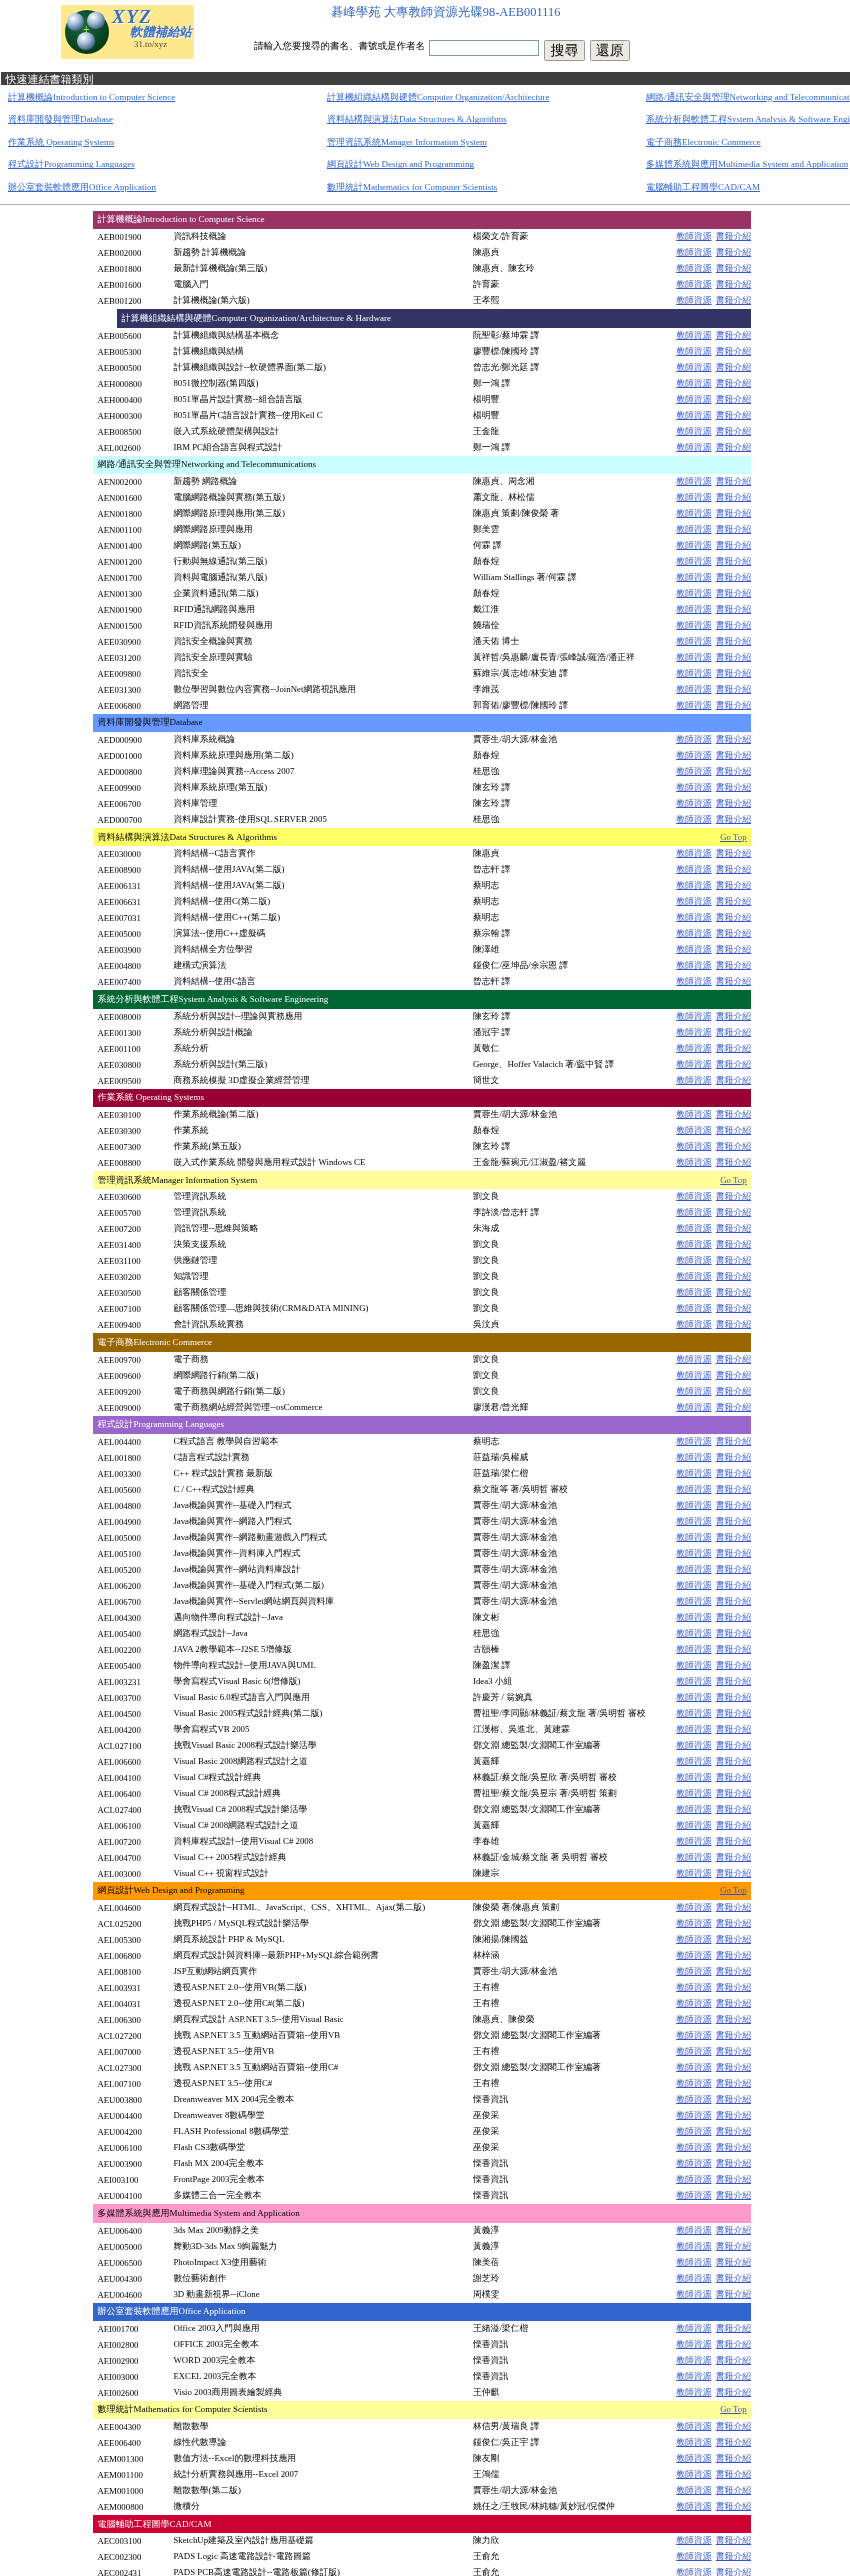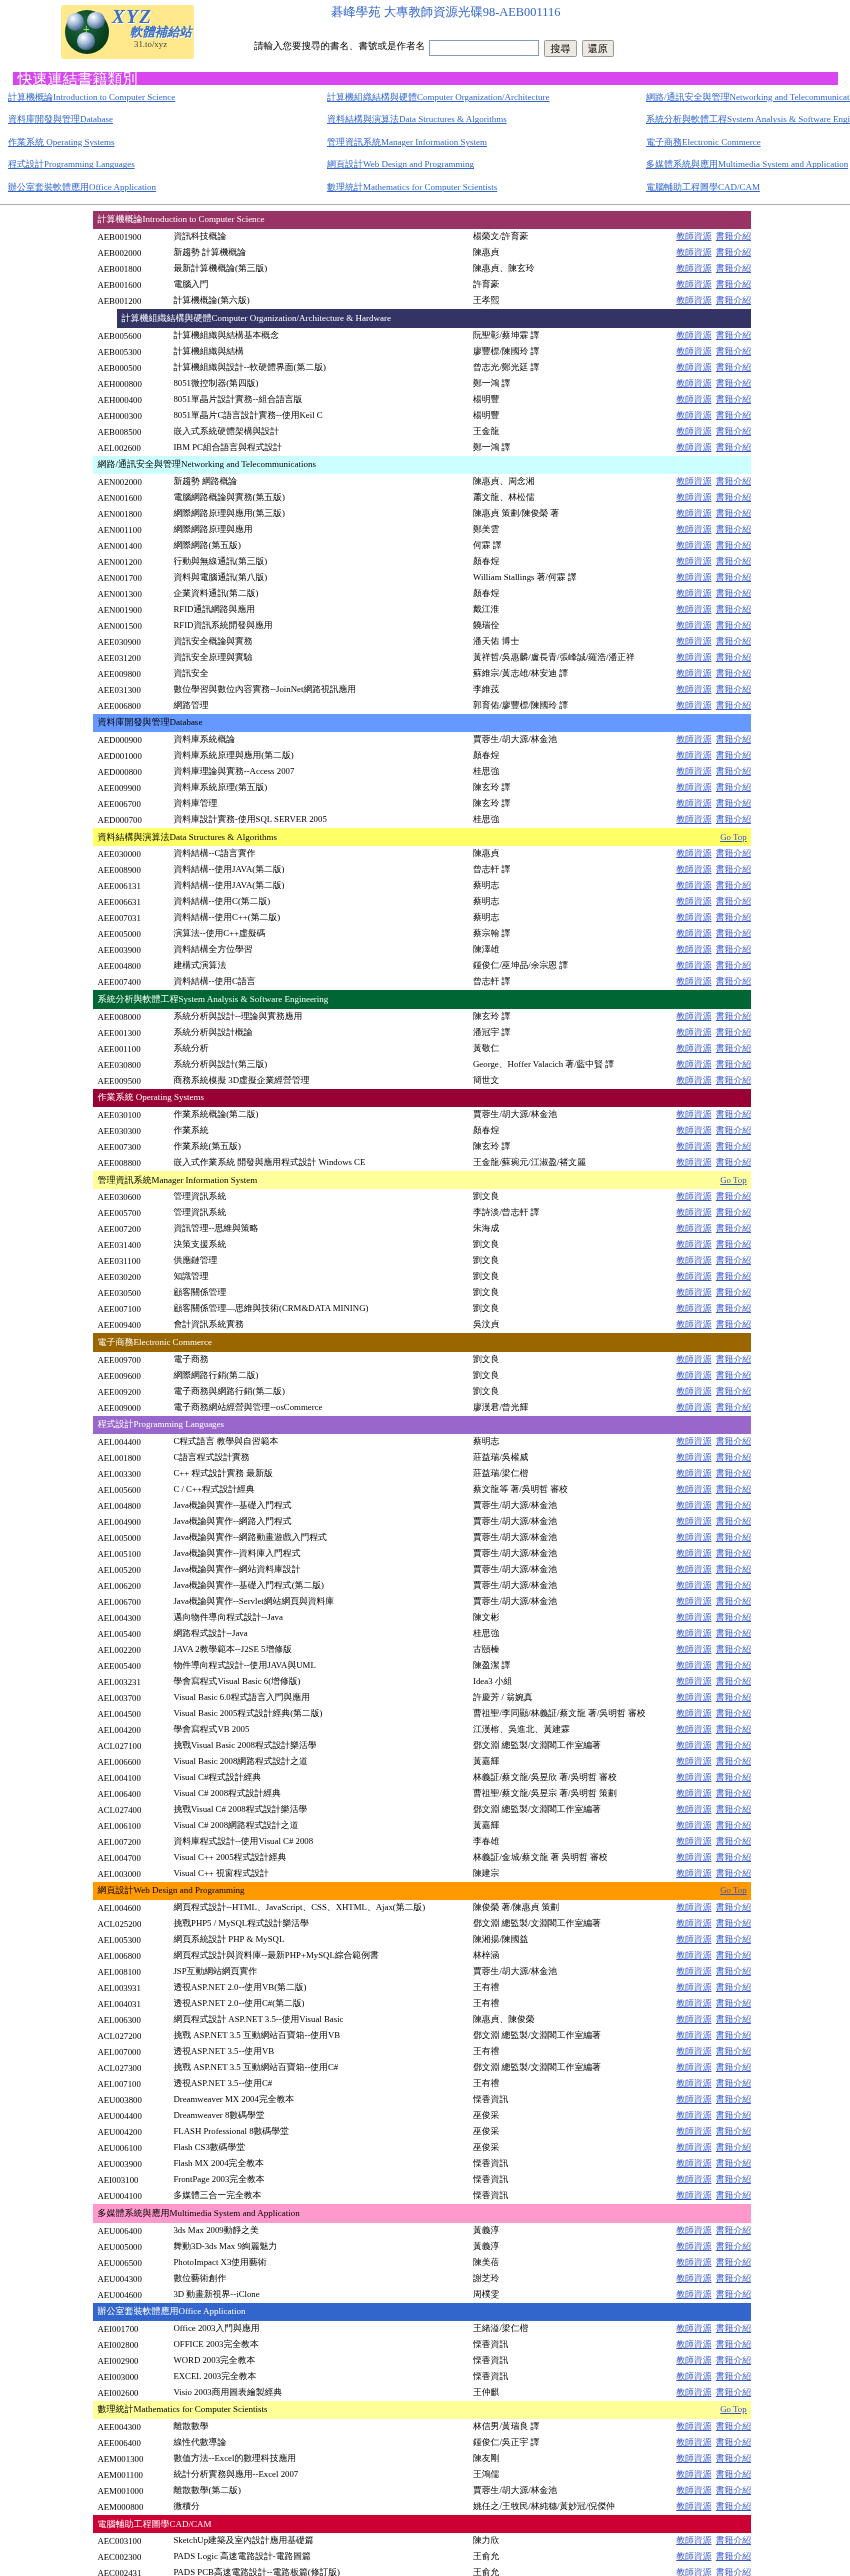--- a/index.html
+++ b/index.html
@@ -13,23 +13,23 @@
   .sphere{position:absolute;width:17.5px;height:17.5px;border-radius:50%;background:radial-gradient(circle at 35% 30%,#ffffff,#9db8d6 40%,#38567e 80%);}
   .s1{left:1.5px;top:2.9px;} .s2{left:22px;top:1.5px;} .s3{left:11.7px;top:22px;}
   .plus{position:absolute;left:17.5px;top:13px;color:#9fe06f;font-weight:bold;font-size:11.7px;}
   .logo-text{position:absolute;left:51px;top:2.9px;width:80px;text-align:left;}
   .logo-xyz{font-style:italic;font-weight:bold;font-size:19px;color:#3b6fc4;line-height:17.5px;letter-spacing:1.5px;text-shadow:0.7px 0.7px 0 #fff;}
   .logo-sub{font-style:italic;font-weight:bold;font-size:12.4px;color:#3b6fc4;line-height:14px;white-space:nowrap;text-shadow:0.7px 0.7px 0 #fff;text-align:right;}
   .logo-url{font-size:8.8px;color:#444;text-align:center;padding-right:2.9px;line-height:10.2px;}
   .page-title{position:absolute;left:292px;top:4.4px;font-size:12.4px;color:#3366CC;white-space:nowrap;margin-left:39px;}
   .search-row{position:absolute;left:254px;top:40px;font-size:9.5px;white-space:nowrap;display:flex;}
   .search-row input[type=text]{width:104px;height:12.4px;border:0.7px solid #7f9db9;margin-left:4.4px;font-size:8.8px;}
-  .btn{margin-left:5.1px;font-size:10px;padding:0.7px 5.1px;background:#ECE9E2;border:0.7px solid #999;border-radius:1.5px;font-family:"Liberation Serif","DejaVu Serif",serif;}
+  .btn{margin-left:5.1px;font-size:14px;padding:0.7px 5.1px;background:#ECE9E2;border:0.7px solid #999;border-radius:1.5px;font-family:"Liberation Serif","DejaVu Serif",serif;}
   
-  .black-bar{margin:0 13px;background:#d946ef;color:#FFFFFF;font-size:15px;padding:1.5px 4.4px;height:10.2px;line-height:10.2px;}
+  .black-bar{margin:0 1px;background:#404040;color:#FFFFFF;font-size:11px;padding:1.5px 4.4px;height:10.2px;line-height:10.2px;}
   .quicklinks{margin:2.9px 3.6px 0 3.6px;display:grid;grid-template-columns:38% 38% 24%;row-gap:9.5px;padding:2.9px 0 5.8px 4.4px;}
   .quicklinks a{font-size:9px;color:#3366CC;white-space:nowrap;}
   .sep{border:none;border-top:0.7px solid #aaa;margin:4.4px 0 5.8px 0;}
   
   .book-table{width:658px;margin-left:93px;margin-bottom:7.3px;}
   .section-header{height:15.3px;line-height:15.3px;font-size:9px;padding:1.5px 4.4px;display:flex;justify-content:space-between;align-items:center;}
   .section-header .gotop{font-size:8.8px;color:#3355CC;}
   .book-row{display:flex;align-items:center;height:16px;font-size:8.8px;}
   .col-code{width:76px;padding-left:4.4px;flex:none;white-space:nowrap;overflow:hidden;}
   .col-title{flex:1;padding-right:4.4px;white-space:nowrap;overflow:hidden;}

